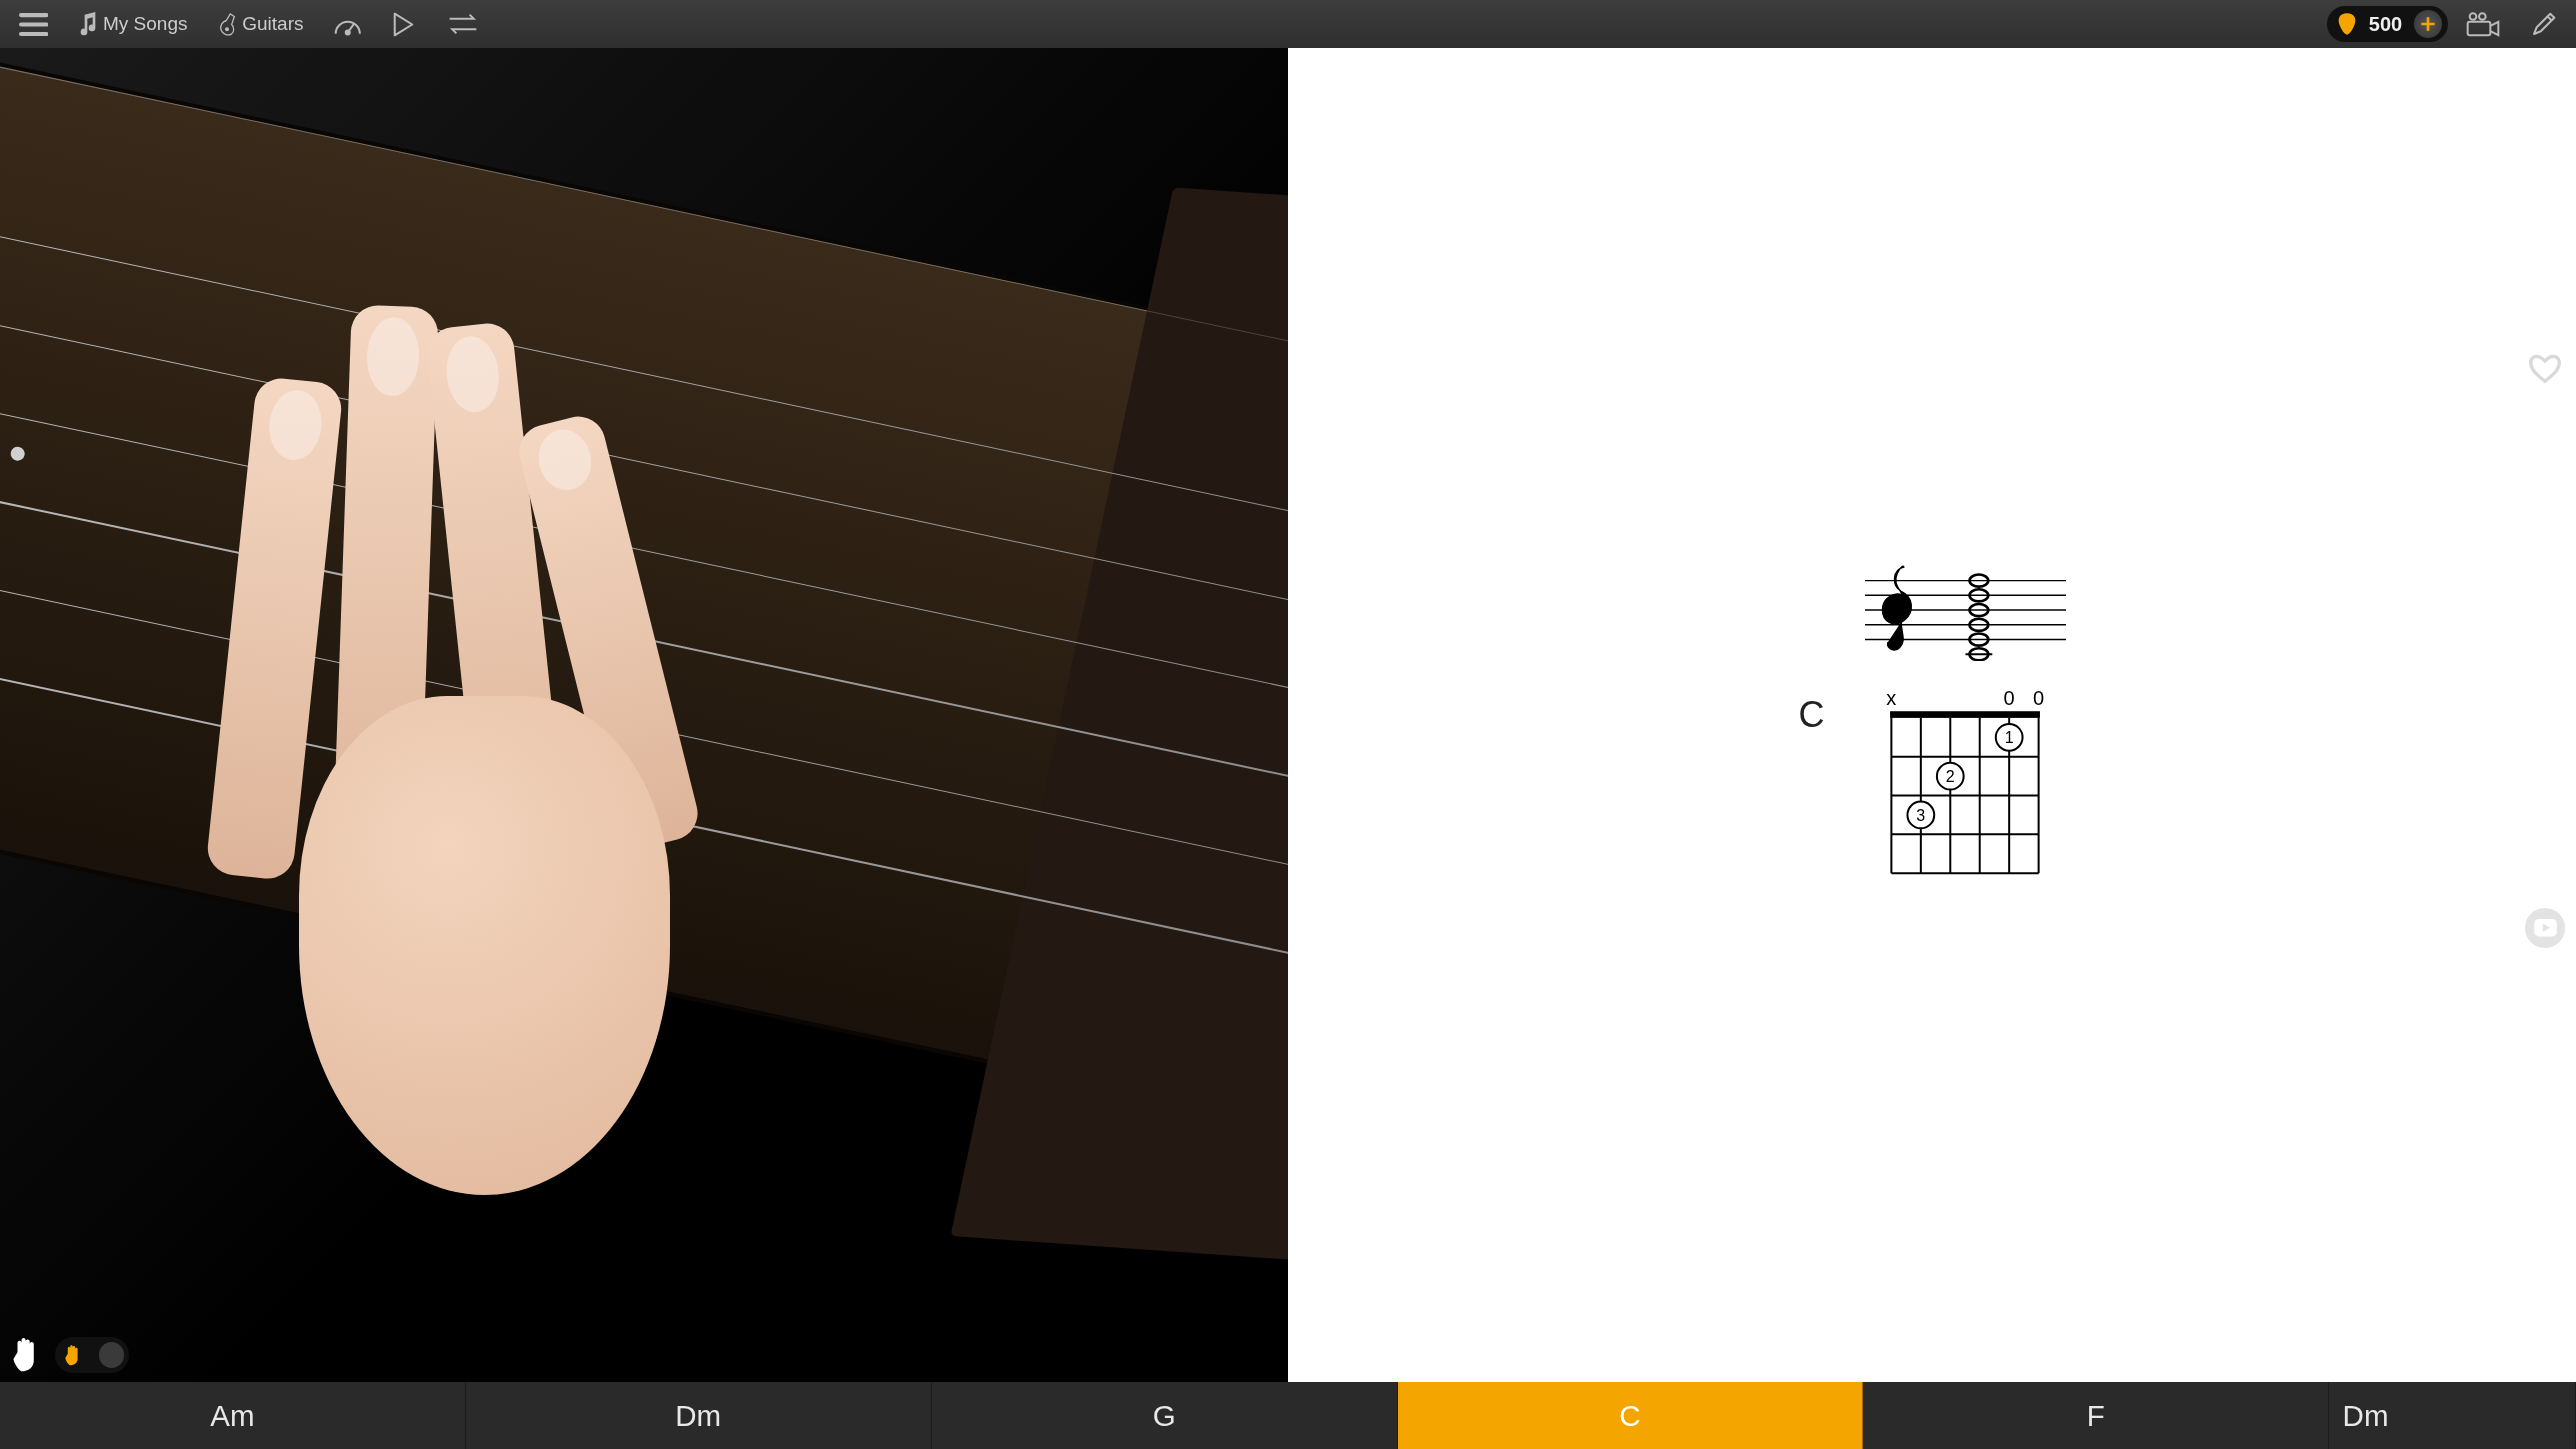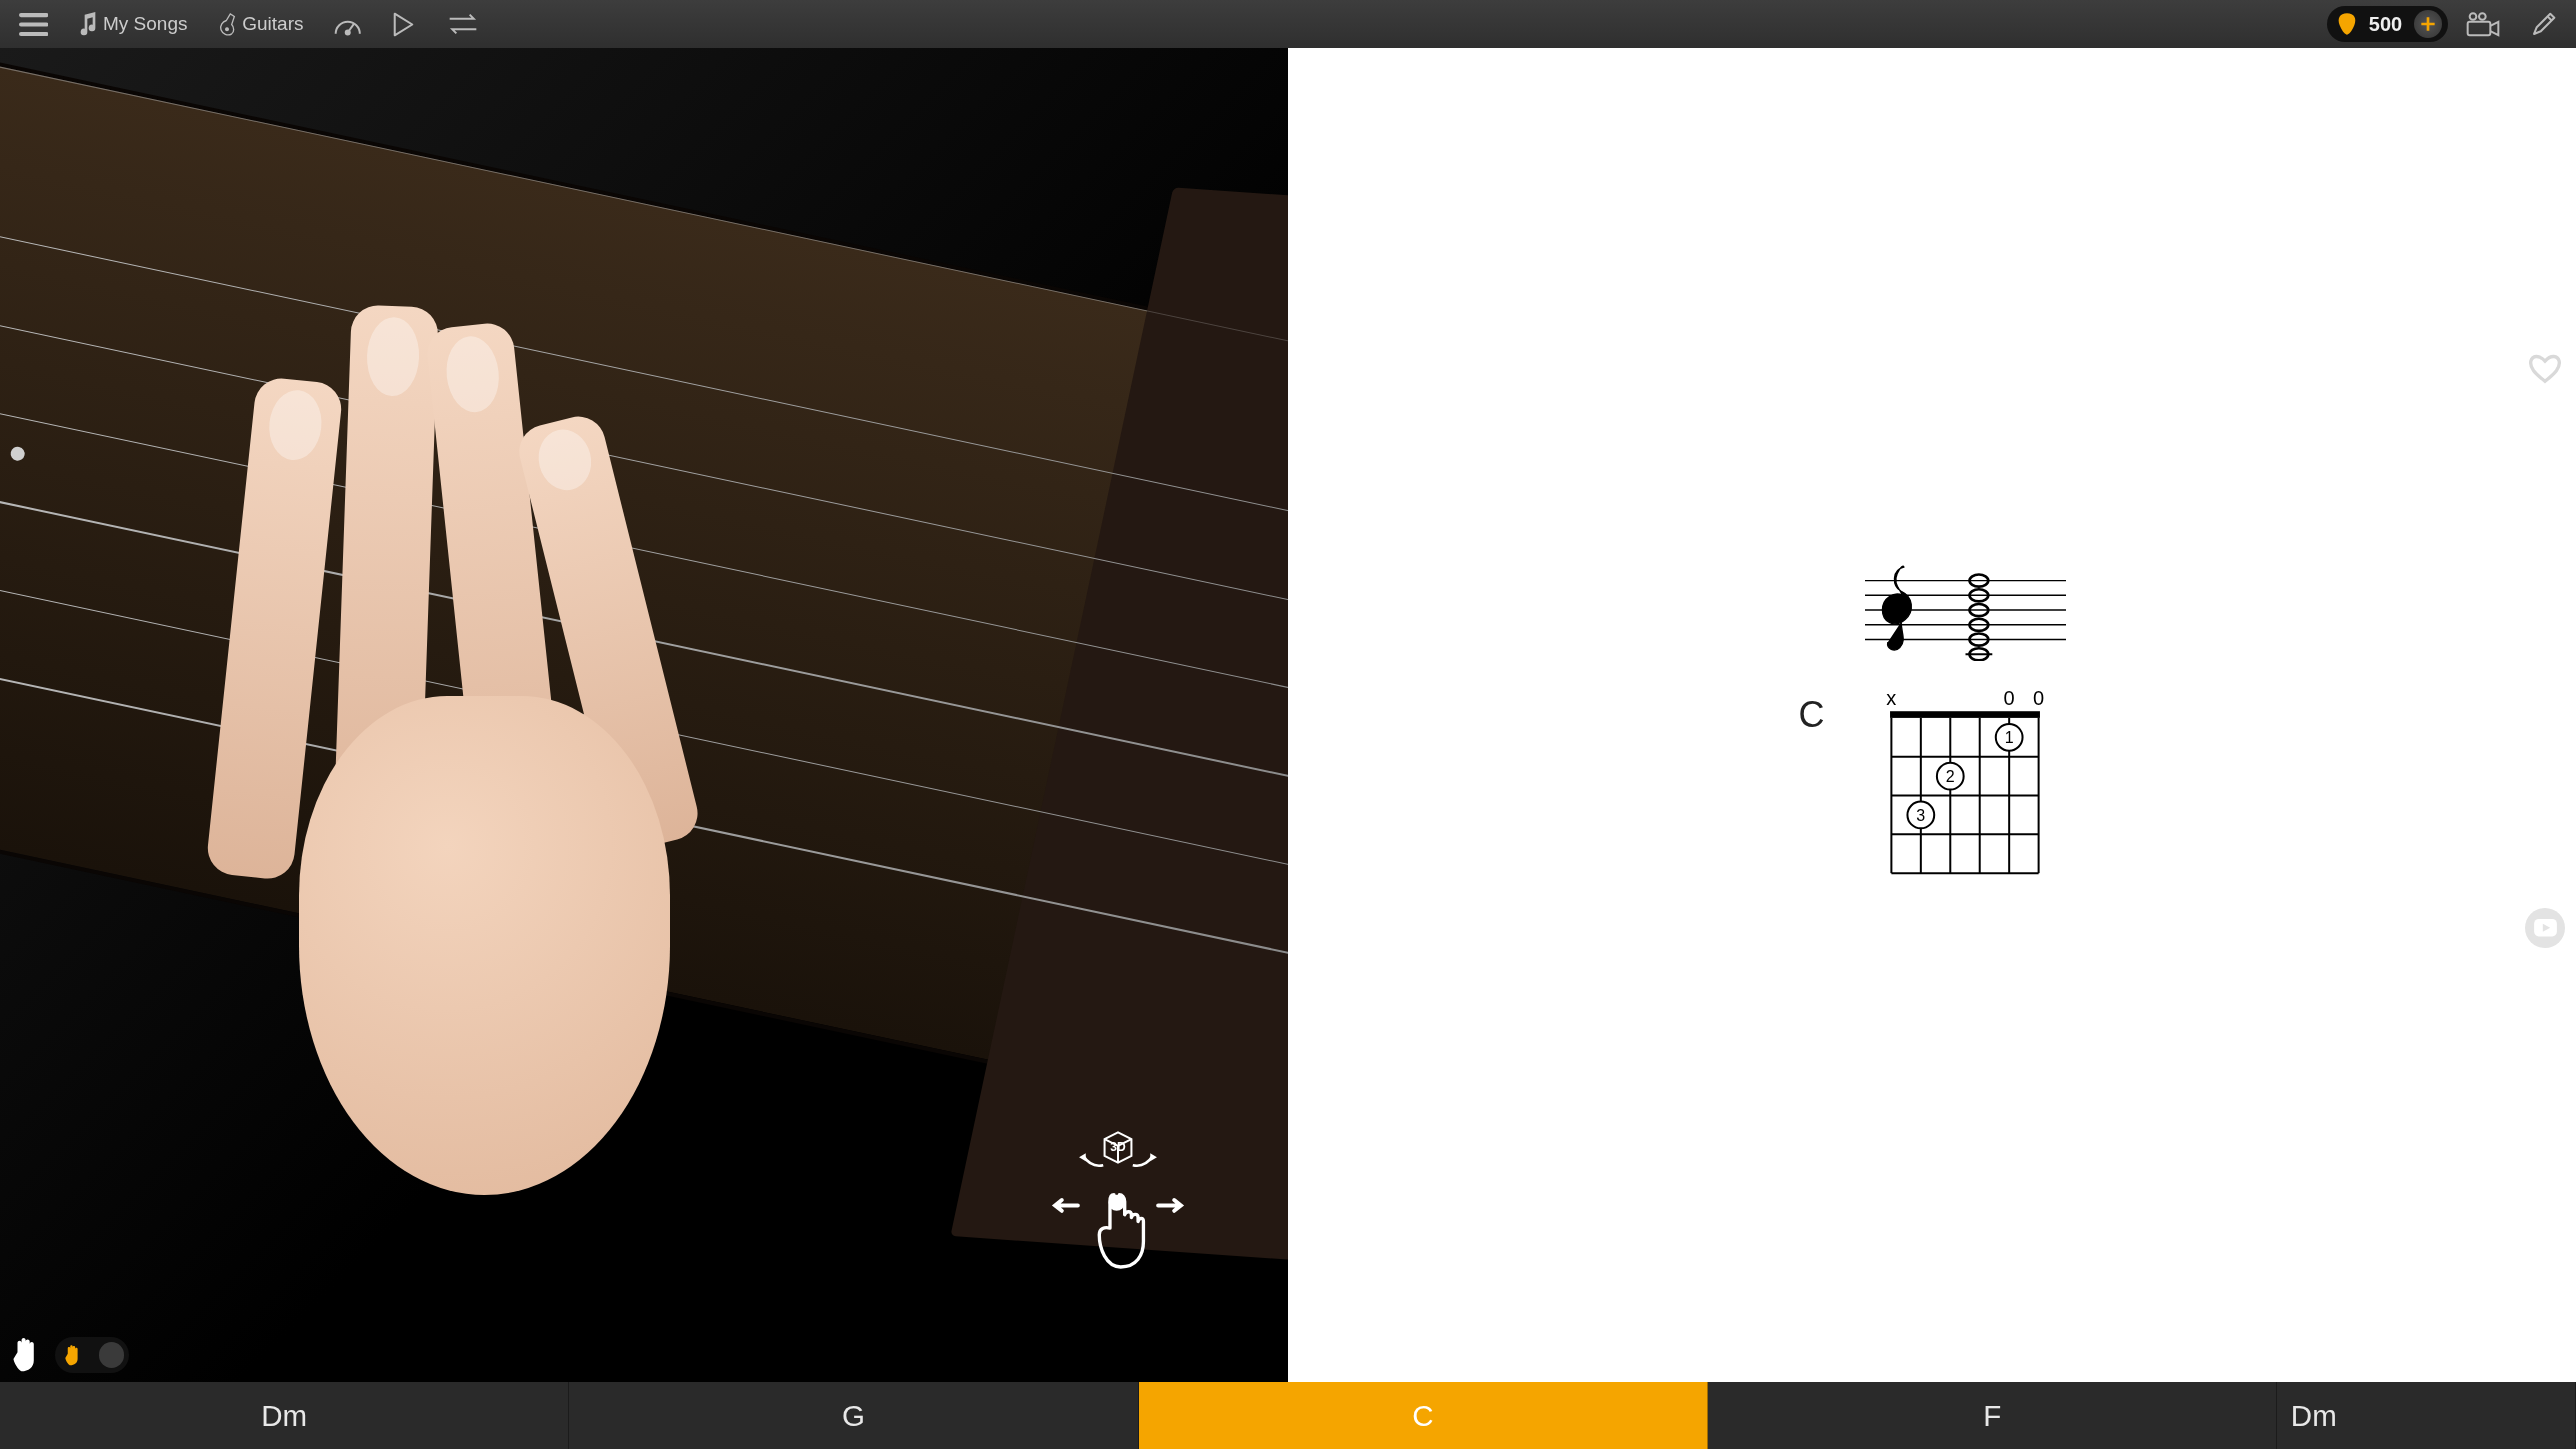--- a/index.html
+++ b/index.html
@@ -174,41 +174,20 @@
           </div>
         <div class="finger f3">
             <div class="nail"></div>
           </div>
         <div class="finger f4">
             <div class="nail"></div>
           </div>
         <div class="palm"></div>
       </div>
 
-      <div class="hint3d">
-        <svg width="94" height="47" viewBox="0 0 140 70">
-          <g fill="none" stroke="#fff" stroke-width="3">
-            <path d="M50 15 L70 5 L90 15 L90 40 L70 50 L50 40 Z"></path>
-            <path d="M50 15 L70 25 L90 15 M70 25 V50"></path>
-          </g>
-          <text x="70" y="33" text-anchor="middle" fill="#fff" font-size="18" font-weight="700">3D</text>
-          <path d="M18 40 Q30 58 48 54" fill="none" stroke="#fff" stroke-width="4"></path>
-            <path d="M12 42 L22 36 L22 48 Z" fill="#fff"></path>
-          <path d="M122 40 Q110 58 92 54" fill="none" stroke="#fff" stroke-width="4"></path>
-            <path d="M128 42 L118 36 L118 48 Z" fill="#fff"></path>
-        </svg>
-        <svg width="134" height="87" viewBox="0 0 200 130">
-          <path d="M10 26 L40 26 M16 18 L6 26 L16 34" stroke="#fff" stroke-width="6" fill="none" stroke-linecap="round"></path>
-          <path d="M160 26 L190 26 M184 18 L194 26 L184 34" stroke="#fff" stroke-width="6" fill="none" stroke-linecap="round"></path>
-          <g fill="none" stroke="#fff" stroke-width="5" stroke-linecap="round" stroke-linejoin="round">
-            <path d="M94 10 C90 10 88 14 88 20 V60 C80 58 72 60 72 70 C72 90 82 118 104 118 C128 118 138 100 138 80 V50 C138 44 132 44 130 50 V44 C130 38 122 38 120 44 V40 C120 34 112 34 110 40 V20 C110 14 106 10 102 10"></path>
-          </g>
-          <circle cx="98" cy="22" r="12" fill="#fff"></circle>
-        </svg>
-      </div>
 
       <div class="hand-toggle-area">
         <svg width="38" height="38" viewBox="0 0 56 56" fill="#fff">
             <path d="M8 34 L14 24 V10 c0-4 6-4 6 0 V22 V6 c0-4 6-4 6 0 V22 V8 c0-4 6-4 6 0 V24 V12 c0-4 6-4 6 0 V36 c0 10 -8 16 -18 16 C18 52 10 44 8 34 Z"></path>
           </svg>
         <div class="pill-toggle">
           <svg width="23" height="23" viewBox="0 0 56 56" fill="#f5a500">
               <path d="M8 34 L14 24 V10 c0-4 6-4 6 0 V22 V6 c0-4 6-4 6 0 V22 V8 c0-4 6-4 6 0 V24 V12 c0-4 6-4 6 0 V36 c0 10 -8 16 -18 16 C18 52 10 44 8 34 Z"></path>
             </svg>
           <div class="pill-knob"></div>
@@ -294,20 +273,23 @@
               <rect width="34" height="26" rx="7" fill="#fff"></rect>
               <path d="M13 7 L24 13 L13 19 Z" fill="#e3e3e3"></path>
             </svg>
         </div>
       </div>
     </div>
   </div>
 
   <div class="chord-strip">
     <div class="chord-cell">
+        <span>Am</span>
+      </div>
+    <div class="chord-cell">
         <span>Dm</span>
       </div>
     <div class="chord-cell">
         <span>G</span>
       </div>
     <div class="chord-cell active">
         <span>C</span>
       </div>
     <div class="chord-cell">
         <span>F</span>

